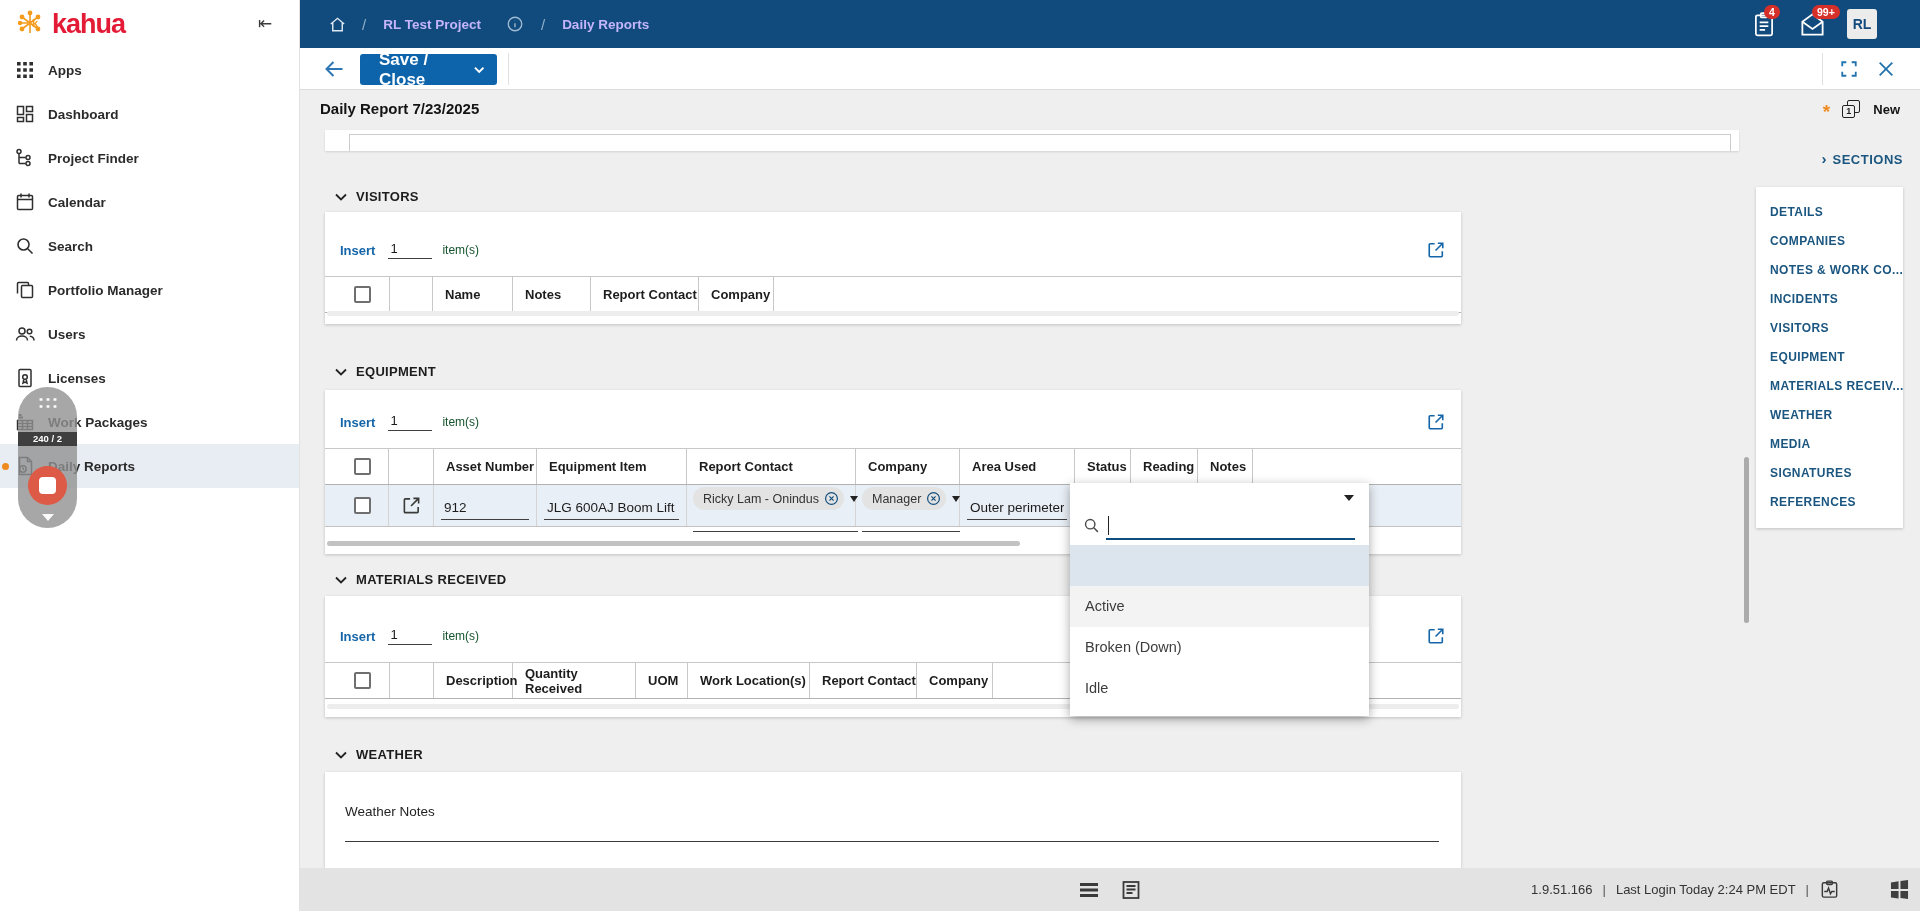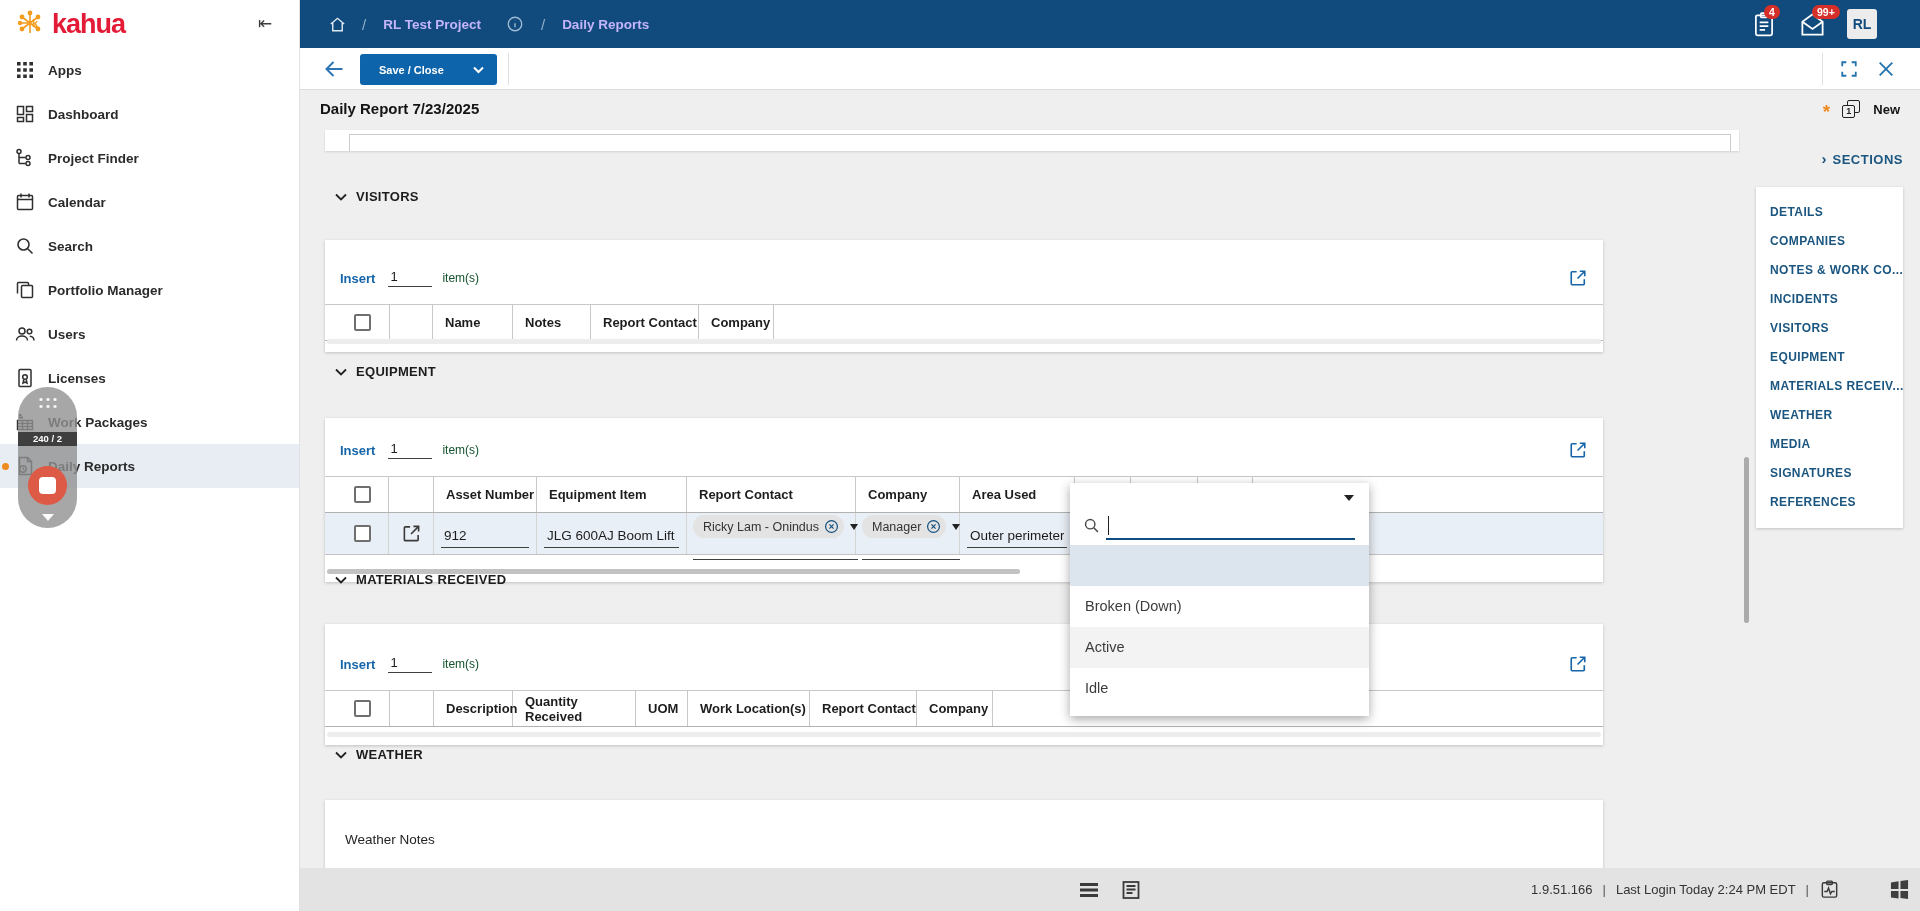--- a/index.html
+++ b/index.html
@@ -37,42 +37,42 @@
   .crumb-sep { font-size:15px; color:#8fb0ca; }
   .badge-wrap { position:relative; width:27px; height:27px; }
   .badge { position:absolute; top:-6px; left:13px; background:#d62f2a; color:#fff; font-size:10.5px; font-weight:bold; border-radius:9px; padding:1px 5px; line-height:12px; }
   .avatar { width:30px; height:30px; background:#ececec; border-radius:3px; color:#114a7c; font-size:14px; font-weight:bold; display:flex; align-items:center; justify-content:center; cursor:pointer; }
   .topbar-right { margin-left:auto; margin-right:43px; display:flex; align-items:center; gap:21px; }
 
   
   .toolbar { position:absolute; left:300px; top:48px; width:1620px; height:42px; background:#fff; border-bottom:1px solid #dcdcdc; }
   .back-btn { position:absolute; left:22px; top:9px; width:24px; height:24px; cursor:pointer; }
   .save-btn { position:absolute; left:60px; top:6px; width:137px; height:31px; background:#0e64aa; border-radius:3px; color:#fff; display:flex; align-items:center; padding:0 13px 0 19px; cursor:pointer; }
-  .save-btn .lbl { font-size:11px; font-weight:bold; }
+  .save-btn .lbl { font-size:17px; font-weight:bold; }
   .save-btn .chev { margin-left:auto; width:11px; height:8px; }
   .tb-div { position:absolute; top:5px; width:1px; height:32px; background:#e0e0e0; }
   .tool-icon { position:absolute; top:12px; width:18px; height:18px; cursor:pointer; }
 
   
   .rec-header { position:absolute; left:300px; top:90px; width:1620px; height:38px; }
   .rec-title { position:absolute; left:20px; top:0; line-height:38px; font-size:15px; font-weight:bold; color:#141414; }
   .rec-right { position:absolute; right:20px; top:0; height:38px; display:flex; align-items:center; gap:12px; }
   .req-star { color:#ee8a1f; font-size:19px; font-weight:bold; transform:translateY(3px); }
   .copies-icon { position:relative; width:19px; height:19px; }
   .copies-back { position:absolute; left:5px; top:0; width:13px; height:13px; border:1.6px solid #222; border-radius:2px; }
   .copies-front { position:absolute; left:0; top:5px; width:13px; height:13px; border:1.6px solid #222; border-radius:2px; background:#efefef; font-size:9px; font-weight:bold; color:#222; display:flex; align-items:center; justify-content:center; }
   .new-lbl { font-size:13px; font-weight:bold; color:#141414; }
 
   
   .content { position:absolute; left:300px; top:128px; width:1620px; height:740px; overflow:hidden; }
   .remnant { position:absolute; left:25px; top:2px; width:1414px; height:21px; background:#fff; box-shadow:0 1px 2px rgba(0,0,0,.12); }
   .remnant-inner { position:absolute; left:24px; right:8px; top:4px; height:17px; border:1px solid #ccc; border-bottom:none; }
   .band { position:absolute; left:35px; display:flex; align-items:center; gap:9px; cursor:pointer; }
   .band .blabel { font-size:13px; font-weight:bold; color:#1c1c1c; letter-spacing:.3px; }
-  .card { position:absolute; left:25px; width:1278px; background:#fff; box-shadow:0 1px 3px rgba(0,0,0,.2);margin-top:28px; }
+  .card { position:absolute; left:25px; width:1136px; background:#fff; box-shadow:0 1px 3px rgba(0,0,0,.2); }
   .insert-row { height:28px; display:flex; align-items:center; padding-left:15px; }
   .insert-link { font-size:13px; font-weight:bold; color:#1565a8; cursor:pointer; }
   .count-input { width:44px; margin-left:13px; border:none; border-bottom:1.5px solid #3f3f3f; background:transparent; font-family:"Liberation Sans",sans-serif; font-size:13px; color:#1c1c1c; padding:0 2px 2px; outline:none; }
   .items-lbl { margin-left:10px; font-size:12px; color:#14532d; }
   .newwin { margin-left:auto; margin-right:16px; width:18px; height:18px; cursor:pointer; }
   .thead { margin-top:12px; height:37px; border-top:1px solid #c8c8c8; border-bottom:1px solid #b2b2b2; display:flex; }
   .th { border-right:1px solid #c8c8c8; display:flex; align-items:center; padding-left:12px; font-size:13px; font-weight:bold; color:#1d1d1d; flex:none; }
   .th.fill { flex:1; border-right:none; }
   .checkbox { width:17px; height:17px; border:2px solid #6f6f6f; border-radius:2px; background:#fff; cursor:pointer; flex:none; }
   .th.cb, .td.cb { padding-left:29px; }
@@ -460,22 +460,22 @@
   <div class="dd-search">
     <svg class="dd-mag" viewBox="0 0 20 20" fill="none" stroke="#4a4a4a" stroke-width="1.7">
       <circle cx="8.5" cy="8.5" r="5.5"></circle>
         <path d="M12.7 12.7 17.5 17.5"></path>
     </svg>
     <input class="dd-input" style="">
     <span class="dd-cursor"></span>
   </div>
   <div class="dd-opts">
     <div class="dd-opt blank"></div>
+    <div class="dd-opt hover">Active</div>
     <div class="dd-opt">Broken (Down)</div>
-    <div class="dd-opt hover">Active</div>
     <div class="dd-opt">Idle</div>
   </div>
 </div>
 
 <div class="sections-head">
   <span class="chev">›</span>
   <span class="lbl">SECTIONS</span>
 </div>
 <div class="sections-card">
   <div class="sitem">DETAILS</div>

